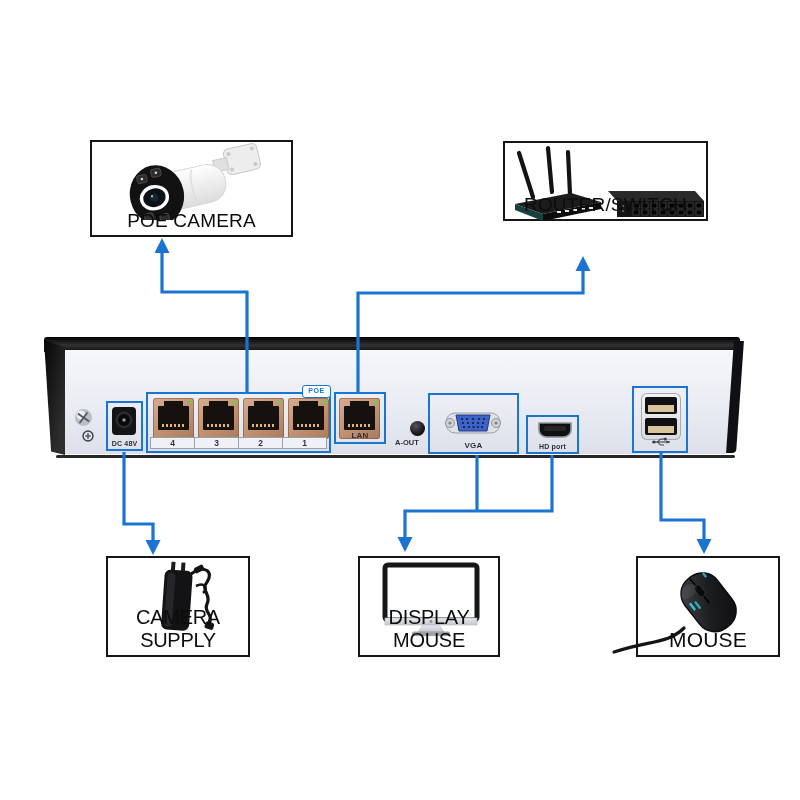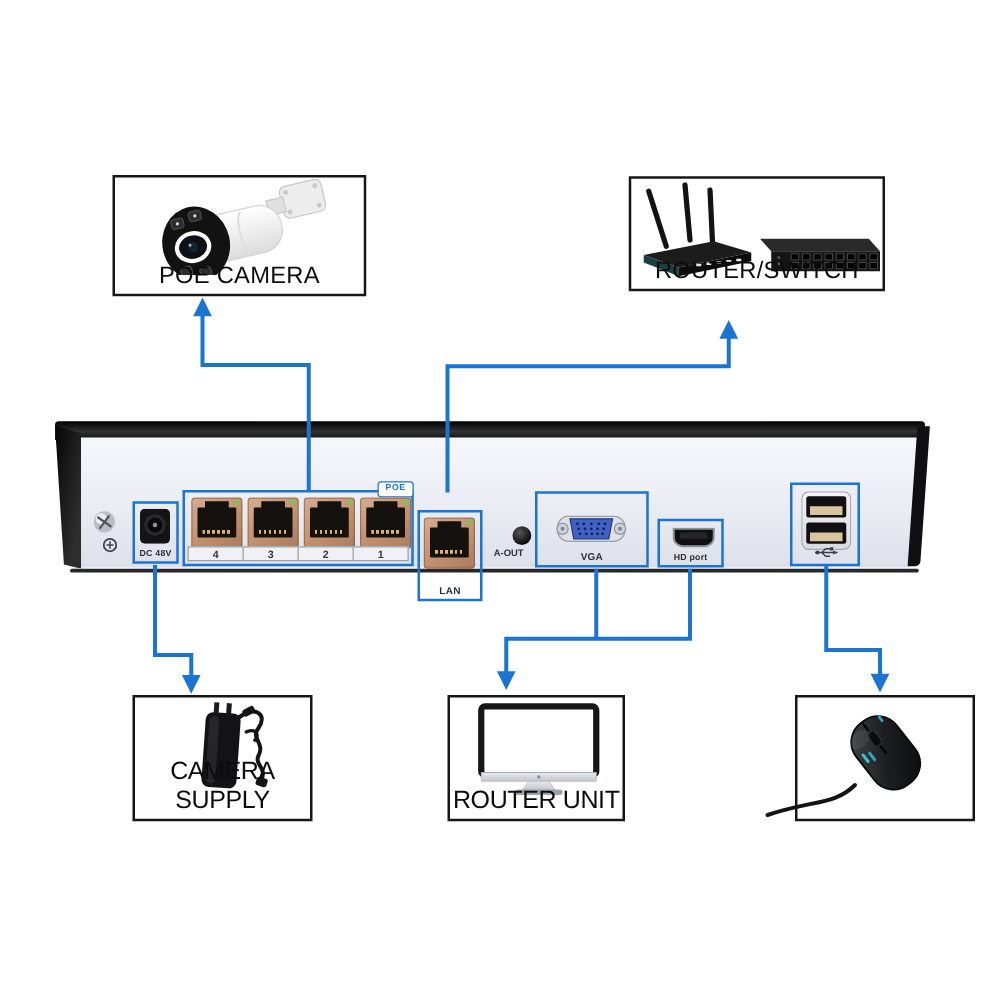--- a/index.html
+++ b/index.html
@@ -86,21 +86,21 @@
       <ellipse cx="61" cy="47" rx="13" ry="11" fill="#0b1116" stroke="#ffffff" stroke-width="3.4"></ellipse>
       <circle cx="61" cy="47" r="4.2" fill="#15232c"></circle>
       <circle cx="59" cy="45" r="1.2" fill="#9fb4bd"></circle>
       <rect x="47" y="61" width="9" height="8" rx="2" fill="#2d2d2d" stroke="#555" stroke-width=".7"></rect>
       <rect x="62" y="65" width="9" height="8" rx="2" fill="#2d2d2d" stroke="#555" stroke-width=".7"></rect>
     </g>
   </svg>
   <div class="cap">POE CAMERA</div>
 </div>
 
-<div class="callout" style="left:480px;top:141px;width:205px;height:92px;">
+<div class="callout" style="left:480px;top:141px;width:205px;height:80px;">
   <svg width="205" height="78" viewBox="0 0 205 78">
     <g stroke="#131313" stroke-width="4.2" stroke-linecap="round">
       <line x1="28" y1="54" x2="14" y2="10"></line>
       <line x1="47" y1="49" x2="43" y2="5"></line>
       <line x1="65" y1="51" x2="63" y2="9"></line>
     </g>
     <polygon points="10,61 66,50 96,59 38,71" fill="#1c1c1c"></polygon>
     <polygon points="10,61 38,71 38,78 10,67" fill="#17403f"></polygon>
     <polygon points="38,71 96,59 96,66 38,78" fill="#0c0c0c"></polygon>
     <g fill="#e8e8e8">
@@ -194,21 +194,21 @@
         <div class="led"></div>
       </div>
     <div class="num-strip">
       <div class="cell">4</div>
       <div class="cell">3</div>
       <div class="cell">2</div>
       <div class="cell">1</div>
     </div>
   </div>
 
-  <div class="blue-box" style="left:290px;top:55px;width:52px;height:73px;margin-top:16px;">
+  <div class="blue-box" style="left:290px;top:55px;width:52px;height:52px;">
     <div class="rj45" style="left:3px;top:4px;">
       <div class="tab"></div>
         <div class="hole"></div>
         <div class="pins"></div>
         <div class="led"></div>
       </div>
     <div class="tiny-label" style="font-size:8px;">LAN</div>
   </div>
 
   <div class="abs" style="left:366px;top:84px;width:15px;height:15px;border-radius:50%;
@@ -316,21 +316,21 @@
         <stop offset="0" stop-color="#e9eaee"></stop>
           <stop offset="1" stop-color="#c3c6cc"></stop>
       </linearGradient>
     </defs>
     <rect x="25" y="7" width="92" height="55" rx="3" fill="#ffffff" stroke="#17171a" stroke-width="5"></rect>
     <rect x="25" y="60" width="92" height="7" fill="url(#silver)" stroke="#b4b7bd" stroke-width=".6"></rect>
     <circle cx="71" cy="63.5" r="1.4" fill="#8a8d93"></circle>
     <polygon points="63,67 79,67 84,74 58,74" fill="url(#silver)" stroke="#b4b7bd" stroke-width=".6"></polygon>
     <rect x="52" y="73.5" width="38" height="4.5" rx="2" fill="#9ea2a9"></rect>
   </svg>
-  <div class="cap" style="font-size:20px;letter-spacing:-0.3px;">ROUTER UNIT</div>
+  <div class="cap" style="font-size:20px;letter-spacing:-0.3px;">DISPLAY MOUSE</div>
 </div>
 
 <div class="callout" style="left:613px;top:556px;width:144px;height:101px;overflow:visible;">
   <svg width="144" height="101" viewBox="0 0 144 101" style="overflow:visible;">
     <defs>
       <linearGradient id="mbody" x1="0" y1="0" x2="1" y2="1">
         <stop offset="0" stop-color="#46484c"></stop>
           <stop offset=".5" stop-color="#1d1e21"></stop>
           <stop offset="1" stop-color="#0b0b0d"></stop>
       </linearGradient>
@@ -339,13 +339,14 @@
     <g transform="rotate(-38 70 46)">
       <rect x="51" y="14" width="41" height="62" rx="19" fill="url(#mbody)" stroke="#0a0a0a" stroke-width="1.5"></rect>
       <line x1="71.5" y1="15" x2="71.5" y2="46" stroke="#000" stroke-width="1.6"></line>
       <rect x="68" y="24" width="7" height="13" rx="3.2" fill="#0a0a0c" stroke="#36373b" stroke-width=".8"></rect>
       <rect x="55" y="34" width="2.4" height="9" rx="1.2" fill="#38c6cd"></rect>
       <rect x="60" y="36" width="2.4" height="9" rx="1.2" fill="#2fa9b4"></rect>
       <rect x="84" y="18" width="2.2" height="6" rx="1.1" fill="#2fa9b4"></rect>
       <ellipse cx="62" cy="24" rx="10" ry="6" fill="#ffffff" opacity="0.07"></ellipse>
     </g>
   </svg>
+  <div class="cap" style="font-size:21px;">MOUSE</div>
 </div>
 
 </body></html>

